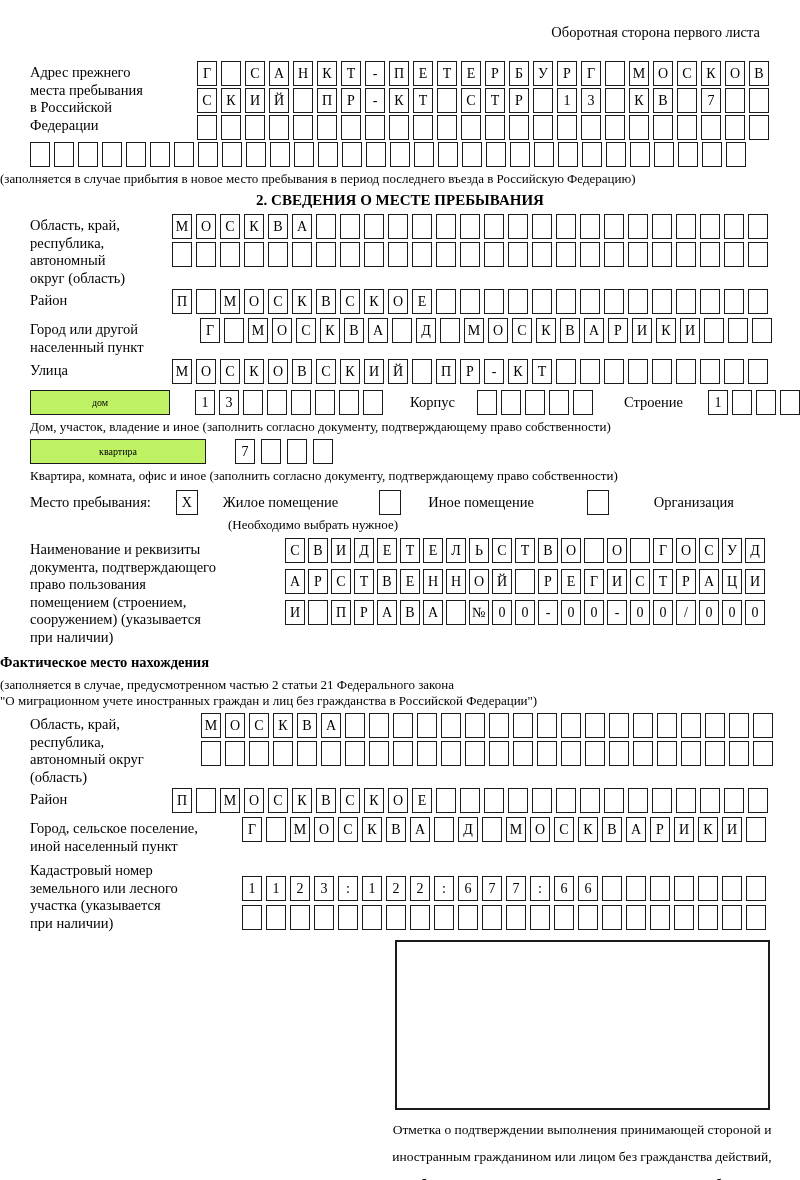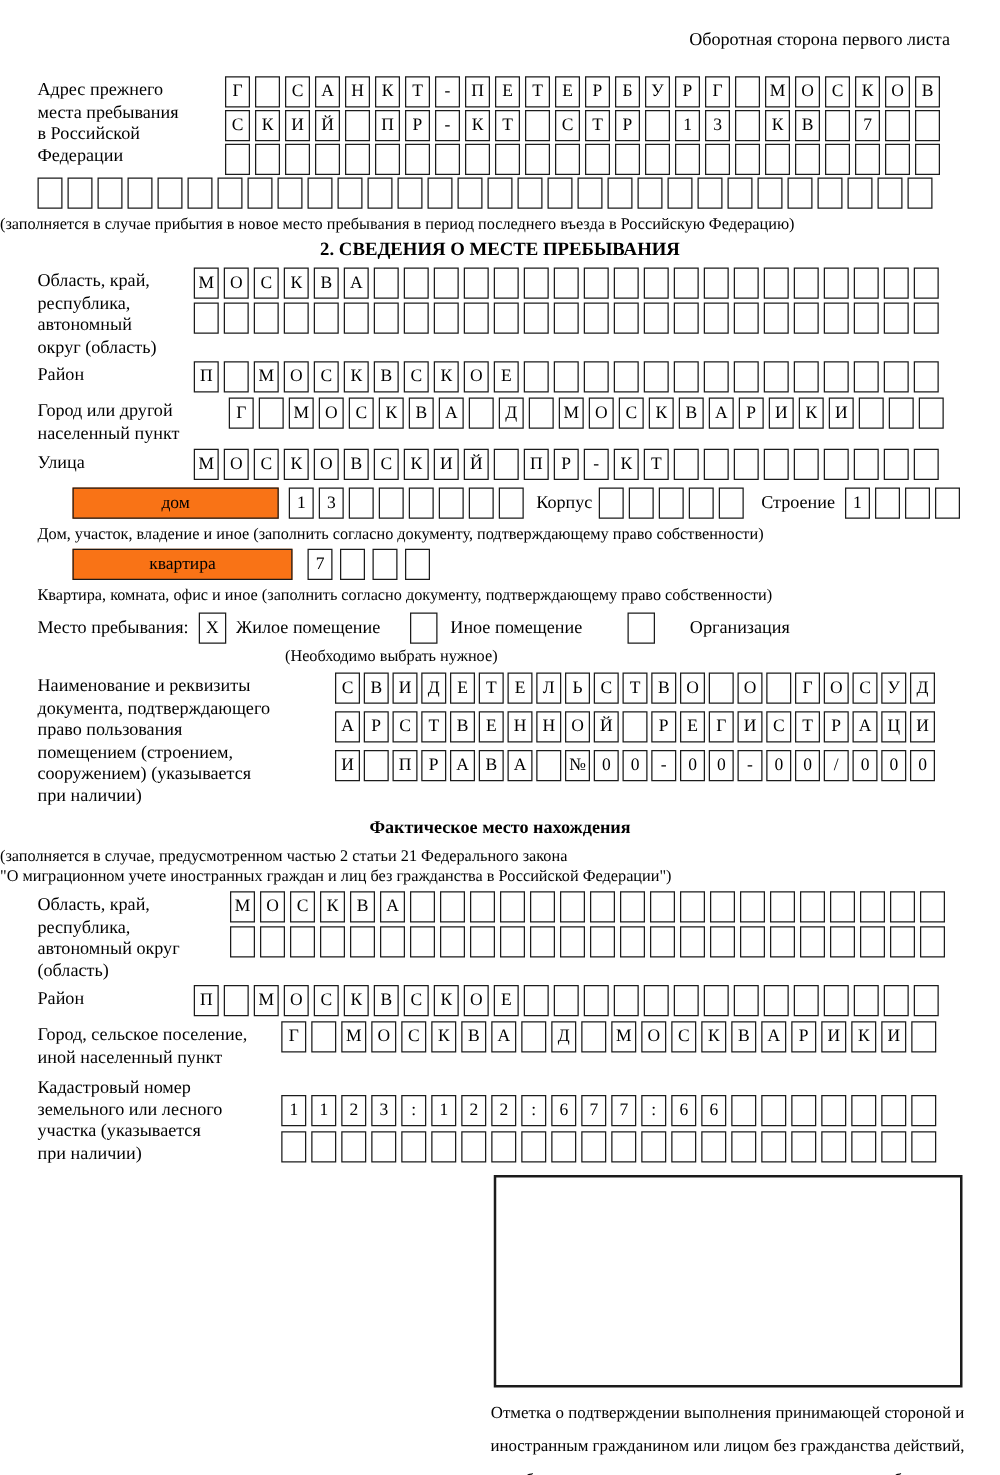--- a/index.html
+++ b/index.html
@@ -2,37 +2,37 @@
 <html><head>
 <meta charset="utf-8">
 <style>
   html,body{margin:0;padding:0;background:#fff;}
   body{
     width:800px;height:1180px;overflow:hidden;
     font-family:"Liberation Serif","DejaVu Serif",serif;
     color:#000;
   }
   .top-note{margin:24px 40px 0 0;text-align:right;font-size:14.5px;}
-  .frow{display:flex;align-items:flex-start;margin-left:30px;}
+  .frow{display:flex;align-items:flex-start;margin-left:30px;gap:17px;}
   .label{font-size:14.5px;line-height:17.5px;white-space:pre-line;flex:0 0 auto;padding-top:3px;}
   .cellcol{display:flex;flex-direction:column;gap:2px;}
   .cells{display:flex;gap:4px;}
   .cells.tight{gap:3px;}
   .cells.wide{gap:6px;}
   .cell{
     flex:0 0 auto;width:20px;height:25px;border:1.5px solid #1b1b1b;
     display:flex;align-items:center;justify-content:center;
     font-size:14px;background:#fff;box-sizing:border-box;
   }
   .note{font-size:13px;line-height:16px;}
   .center{text-align:left;}
   .h2{font-weight:bold;font-size:15px;text-align:center;margin-top:5px;}
-  .h3{font-weight:bold;font-size:14.5px;text-align:center;}
+  .h3{font-weight:bold;font-size:14.5px;text-align:left;}
   .inline-label{font-size:14.5px;white-space:nowrap;padding-top:4px;}
-  .wbox{border:1.5px solid #1b1b1b;height:25px;box-sizing:border-box;display:flex;align-items:center;justify-content:center;font-size:14px;background:#f97316;margin-left:28px;}
+  .wbox{border:1.5px solid #1b1b1b;height:25px;box-sizing:border-box;display:flex;align-items:center;justify-content:center;font-size:10px;background:#bef264;}
   .checkbox{flex:0 0 auto;width:22px;height:25px;border:1.5px solid #1b1b1b;box-sizing:border-box;display:flex;align-items:center;justify-content:center;font-size:14px;background:#fff;}
   .stamp-box{margin:8px 0 0 395px;width:375px;height:170px;border:2px solid #1b1b1b;box-sizing:border-box;background:#fff;}
   .stamp-caption{margin:6px 0 0 372px;width:420px;text-align:center;font-size:13.5px;line-height:27px;}
   .offset1{margin-top:17px;}
 </style>
 </head>
 <body>
 
 <div class="top-note">Оборотная сторона первого листа</div>
 

